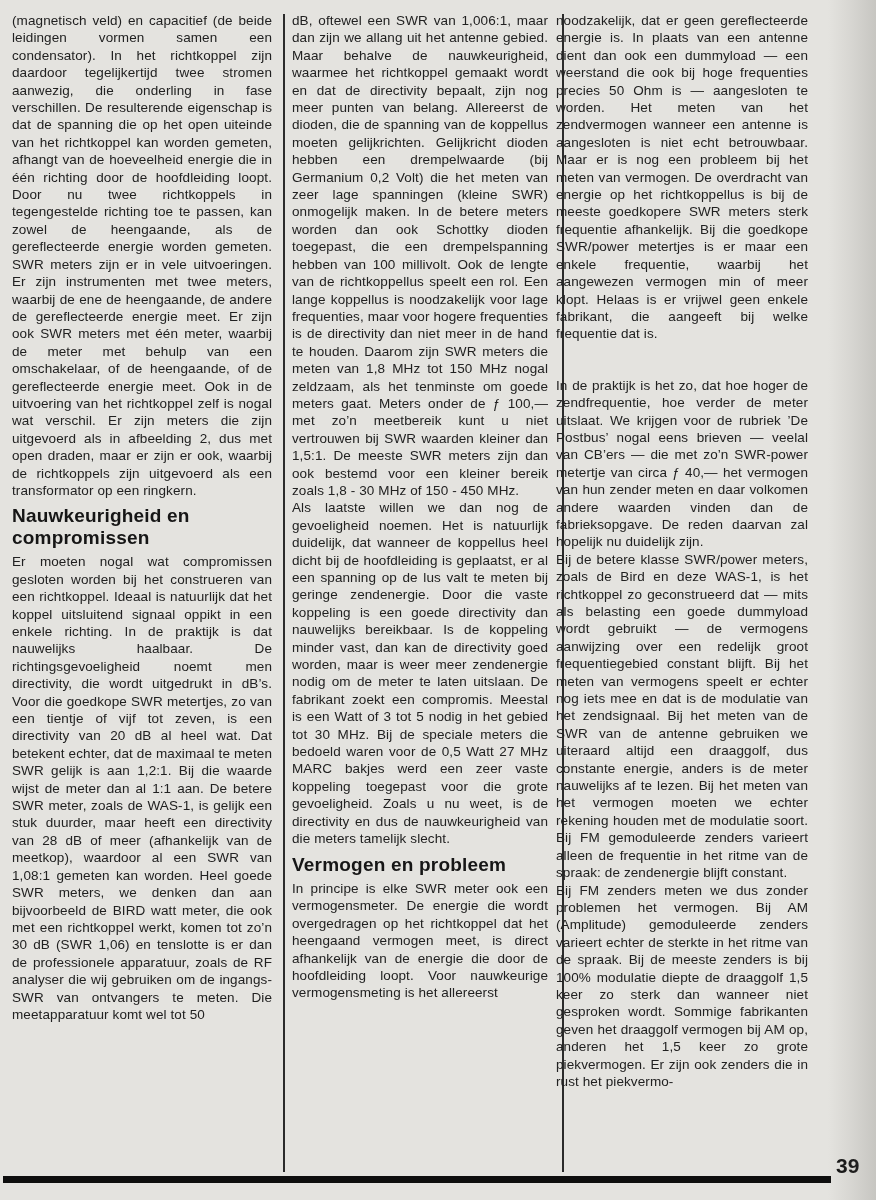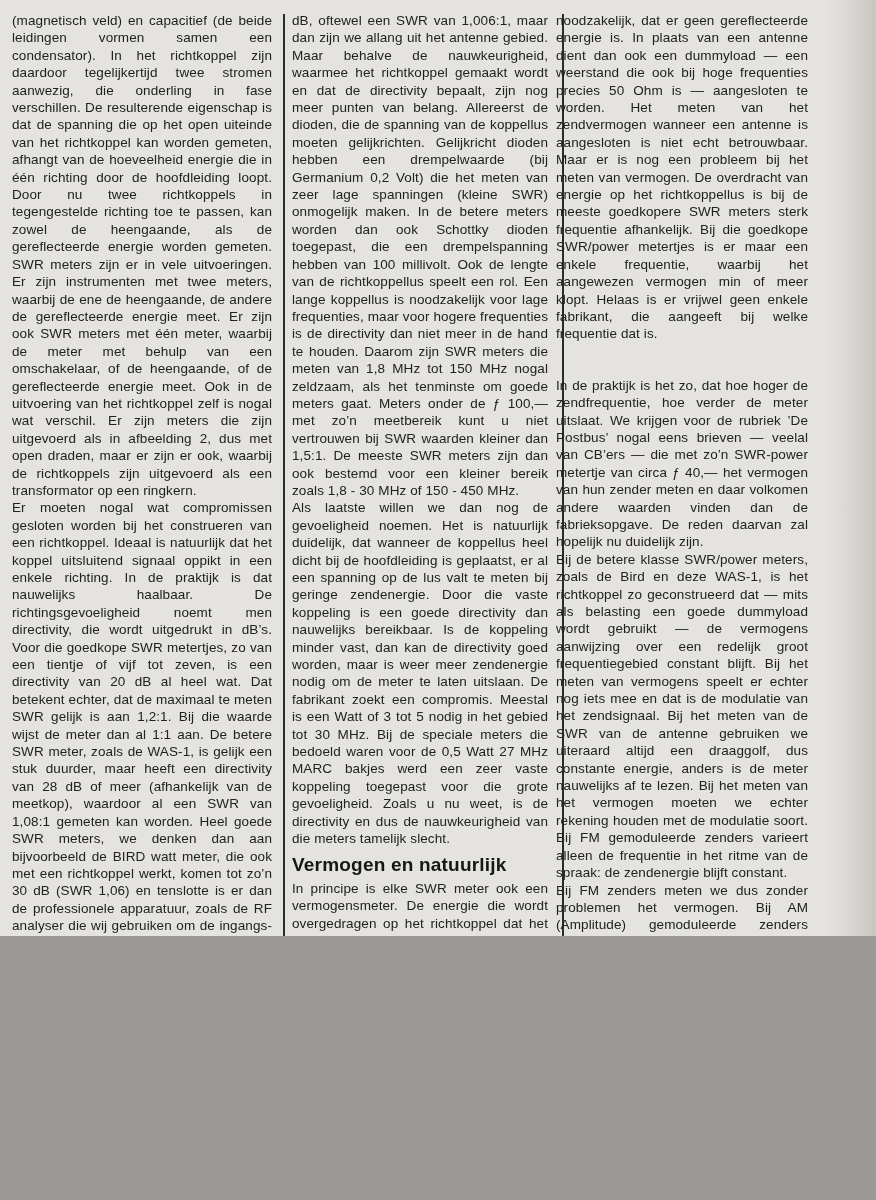--- a/index.html
+++ b/index.html
@@ -1,19 +1,19 @@
 <!DOCTYPE html>
 <html><head>
 <meta charset="utf-8">
 <style>
   html, body { margin: 0; padding: 0; background: #9a9996; }
   .page {
     position: relative;
     width: 876px;
-    height: 936px;
+    height: 1200px;
     background: #e4e3df;
     overflow: hidden;
     font-family: "Liberation Sans", sans-serif;
     color: #212121;
   }
   .col {
     position: absolute;
     top: 12px;
     font-size: 13.5px;
     line-height: 17.4px;
@@ -71,27 +71,28 @@
       rgba(95,93,88,0.22) 100%);
     pointer-events: none;
   }
 </style>
 </head>
 <body>
 
 <div class="page">
   <div class="col col-1">
       <p class="para">(magnetisch veld) en capacitief (de beide leidingen vormen samen een condensator). In het richtkoppel zijn daardoor tegelijkertijd twee stromen aanwezig, die onderling in fase verschillen. De resulterende eigenschap is dat de spanning die op het open uiteinde van het richtkoppel kan worden gemeten, afhangt van de hoeveelheid energie die in één richting door de hoofdleiding loopt. Door nu twee richtkoppels in tegengestelde richting toe te passen, kan zowel de heengaande, als de gereflecteerde energie worden gemeten. SWR meters zijn er in vele uitvoeringen. Er zijn instrumenten met twee meters, waarbij de ene de heengaande, de andere de gereflecteerde energie meet. Er zijn ook SWR meters met één meter, waarbij de meter met behulp van een omschakelaar, of de heengaande, of de gereflecteerde energie meet. Ook in de uitvoering van het richtkoppel zelf is nogal wat verschil. Er zijn meters die zijn uitgevoerd als in afbeelding 2, dus met open draden, maar er zijn er ook, waarbij de richtkoppels zijn uitgevoerd als een transformator op een ringkern.</p>
+      <h2 class="heading">Nauwkeurigheid en compromissen</h2>
       <p class="para">Er moeten nogal wat compromissen gesloten worden bij het construeren van een richtkoppel. Ideaal is natuurlijk dat het koppel uitsluitend signaal oppikt in een enkele richting. In de praktijk is dat nauwelijks haalbaar. De richtingsgevoeligheid noemt men directivity, die wordt uitgedrukt in dB’s. Voor die goedkope SWR metertjes, zo van een tientje of vijf tot zeven, is een directivity van 20 dB al heel wat. Dat betekent echter, dat de maximaal te meten SWR gelijk is aan 1,2:1. Bij die waarde wijst de meter dan al 1:1 aan. De betere SWR meter, zoals de WAS-1, is gelijk een stuk duurder, maar heeft een directivity van 28 dB of meer (afhankelijk van de meetkop), waardoor al een SWR van 1,08:1 gemeten kan worden. Heel goede SWR meters, we denken dan aan bijvoorbeeld de BIRD watt meter, die ook met een richtkoppel werkt, komen tot zo’n 30 dB (SWR 1,06) en tenslotte is er dan de professionele apparatuur, zoals de RF analyser die wij gebruiken om de ingangs-SWR van ontvangers te meten. Die meetapparatuur komt wel tot 50</p>
     </div>
   <div class="divider divider-1"></div>
   <div class="col col-2">
       <p class="para">dB, oftewel een SWR van 1,006:1, maar dan zijn we allang uit het antenne gebied. Maar behalve de nauwkeurigheid, waarmee het richtkoppel gemaakt wordt en dat de directivity bepaalt, zijn nog meer punten van belang. Allereerst de dioden, die de spanning van de koppellus moeten gelijkrichten. Gelijkricht dioden hebben een drempelwaarde (bij Germanium 0,2 Volt) die het meten van zeer lage spanningen (kleine SWR) onmogelijk maken. In de betere meters worden dan ook Schottky dioden toegepast, die een drempelspanning hebben van 100 millivolt. Ook de lengte van de richtkoppellus speelt een rol. Een lange koppellus is noodzakelijk voor lage frequenties, maar voor hogere frequenties is de directivity dan niet meer in de hand te houden. Daarom zijn SWR meters die meten van 1,8 MHz tot 150 MHz nogal zeldzaam, als het tenminste om goede meters gaat. Meters onder de ƒ 100,— met zo’n meetbereik kunt u niet vertrouwen bij SWR waarden kleiner dan 1,5:1. De meeste SWR meters zijn dan ook bestemd voor een kleiner bereik zoals 1,8 - 30 MHz of 150 - 450 MHz.</p>
       <p class="para">Als laatste willen we dan nog de gevoeligheid noemen. Het is natuurlijk duidelijk, dat wanneer de koppellus heel dicht bij de hoofdleiding is geplaatst, er al een spanning op de lus valt te meten bij geringe zendenergie. Door die vaste koppeling is een goede directivity dan nauwelijks bereikbaar. Is de koppeling minder vast, dan kan de directivity goed worden, maar is weer meer zendenergie nodig om de meter te laten uitslaan. De fabrikant zoekt een compromis. Meestal is een Watt of 3 tot 5 nodig in het gebied tot 30 MHz. Bij de speciale meters die bedoeld waren voor de 0,5 Watt 27 MHz MARC bakjes werd een zeer vaste koppeling toegepast voor die grote gevoeligheid. Zoals u nu weet, is de directivity en dus de nauwkeurigheid van die meters tamelijk slecht.</p>
-      <h2 class="heading">Vermogen en natuurlijk</h2>
+      <h2 class="heading">Vermogen en probleem</h2>
       <p class="para">In principe is elke SWR meter ook een vermogensmeter. De energie die wordt overgedragen op het richtkoppel dat het heengaand vermogen meet, is direct afhankelijk van de energie die door de hoofdleiding loopt. Voor nauwkeurige vermogensmeting is het allereerst</p>
     </div>
   <div class="divider divider-2"></div>
   <div class="col col-3">
       <p class="para">noodzakelijk, dat er geen gereflecteerde energie is. In plaats van een antenne dient dan ook een dummyload — een weerstand die ook bij hoge frequenties precies 50 Ohm is — aangesloten te worden. Het meten van het zendvermogen wanneer een antenne is aangesloten is niet echt betrouwbaar. Maar er is nog een probleem bij het meten van vermogen. De overdracht van energie op het richtkoppellus is bij de meeste goedkopere SWR meters sterk frequentie afhankelijk. Bij die goedkope SWR/power metertjes is er maar een enkele frequentie, waarbij het aangewezen vermogen min of meer klopt. Helaas is er vrijwel geen enkele fabrikant, die aangeeft bij welke frequentie dat is.</p>
       <p class="para space-before">In de praktijk is het zo, dat hoe hoger de zendfrequentie, hoe verder de meter uitslaat. We krijgen voor de rubriek ’De Postbus’ nogal eens brieven — veelal van CB’ers — die met zo’n SWR-power metertje van circa ƒ 40,— het vermogen van hun zender meten en daar volkomen andere waarden vinden dan de fabrieksopgave. De reden daarvan zal hopelijk nu duidelijk zijn.</p>
       <p class="para">Bij de betere klasse SWR/power meters, zoals de Bird en deze WAS-1, is het richtkoppel zo geconstrueerd dat — mits als belasting een goede dummyload wordt gebruikt — de vermogens aanwijzing over een redelijk groot frequentiegebied constant blijft. Bij het meten van vermogens speelt er echter nog iets mee en dat is de modulatie van het zendsignaal. Bij het meten van de SWR van de antenne gebruiken we uiteraard altijd een draaggolf, dus constante energie, anders is de meter nauwelijks af te lezen. Bij het meten van het vermogen moeten we echter rekening houden met de modulatie soort. Bij FM gemoduleerde zenders varieert alleen de frequentie in het ritme van de spraak: de zendenergie blijft constant.</p>
       <p class="para">Bij FM zenders meten we dus zonder problemen het vermogen. Bij AM (Amplitude) gemoduleerde zenders varieert echter de sterkte in het ritme van de spraak. Bij de meeste zenders is bij 100% modulatie diepte de draaggolf 1,5 keer zo sterk dan wanneer niet gesproken wordt. Sommige fabrikanten geven het draaggolf vermogen bij AM op, anderen het 1,5 keer zo grote piekvermogen. Er zijn ook zenders die in rust het piekvermo-</p>
     </div>
   <div class="bottom-rule"></div>

